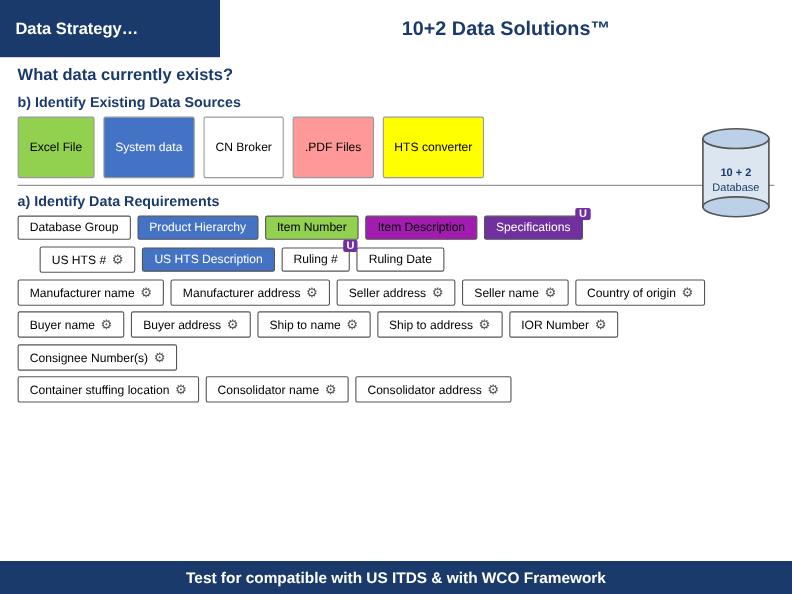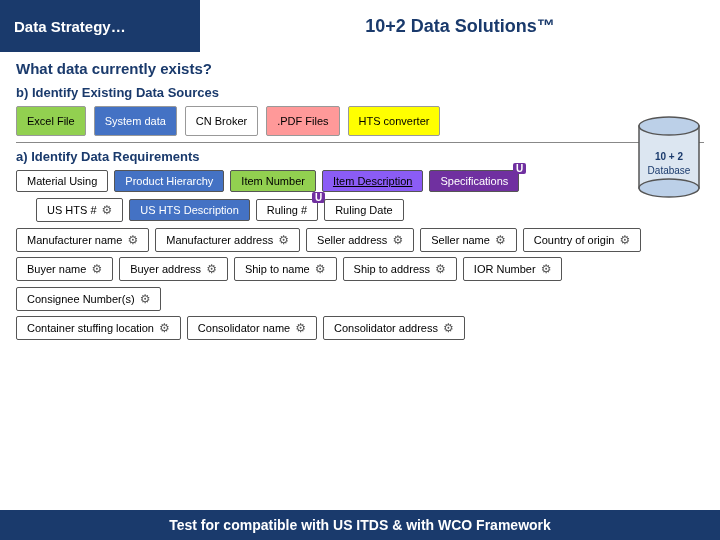--- a/index.html
+++ b/index.html
@@ -70,21 +70,21 @@
 
     .sources-row {
       display: flex;
       align-items: center;
       gap: 8px;
       margin-bottom: 4px;
       flex-wrap: wrap;
     }
 
     .source-badge {
-      padding: 8px 10px;
+      padding: 21px 10px;
       border: 1px solid #999;
       font-size: 11px;
       border-radius: 2px;
       white-space: nowrap;
     }
     .source-badge.green { background: #92d050; }
     .source-badge.blue-dark { background: #4472c4; color: #fff; }
     .source-badge.white { background: #fff; }
     .source-badge.pink { background: #ff9999; }
     .source-badge.yellow { background: #ffff00; }
@@ -117,21 +117,21 @@
       padding: 4px 10px;
       border: 1px solid #555;
       font-size: 11px;
       border-radius: 2px;
       white-space: nowrap;
       position: relative;
     }
     .req-badge.white-bg { background: #fff; }
     .req-badge.blue-bg { background: #4472c4; color: #fff; }
     .req-badge.green-bg { background: #92d050; }
-    .req-badge.orange-bg { background: #8b5cf6; text-decoration: underline; }
+    .req-badge.orange-bg { background: #a21caf; }
     .req-badge.purple-bg { background: #7030a0; color: #fff; }
 
     .gear-icon {
       display: inline-block;
       font-size: 12px;
       color: #555;
       margin-left: 2px;
     }
 
     .u-badge {
@@ -207,21 +207,21 @@
       <text x="35" y="62" text-anchor="middle" font-size="10" fill="#1a3a6c">Database</text>
     </svg>
   </div>
 
   <hr class="divider">
 
   <div>
     <div class="section-label">a) Identify Data Requirements</div>
 
     <div class="req-row">
-      <div class="req-badge white-bg">Material Using</div>
+      <div class="req-badge white-bg">Database Group</div>
       <div class="req-badge blue-bg">Product Hierarchy</div>
       <div class="req-badge green-bg">Item Number</div>
       <div class="req-badge orange-bg">Item Description</div>
       <div class="req-badge purple-bg" style="position:relative;">
         <span>Specifications</span>
         <span class="u-badge">U</span>
       </div>
     </div>
 
     <div class="req-row">

